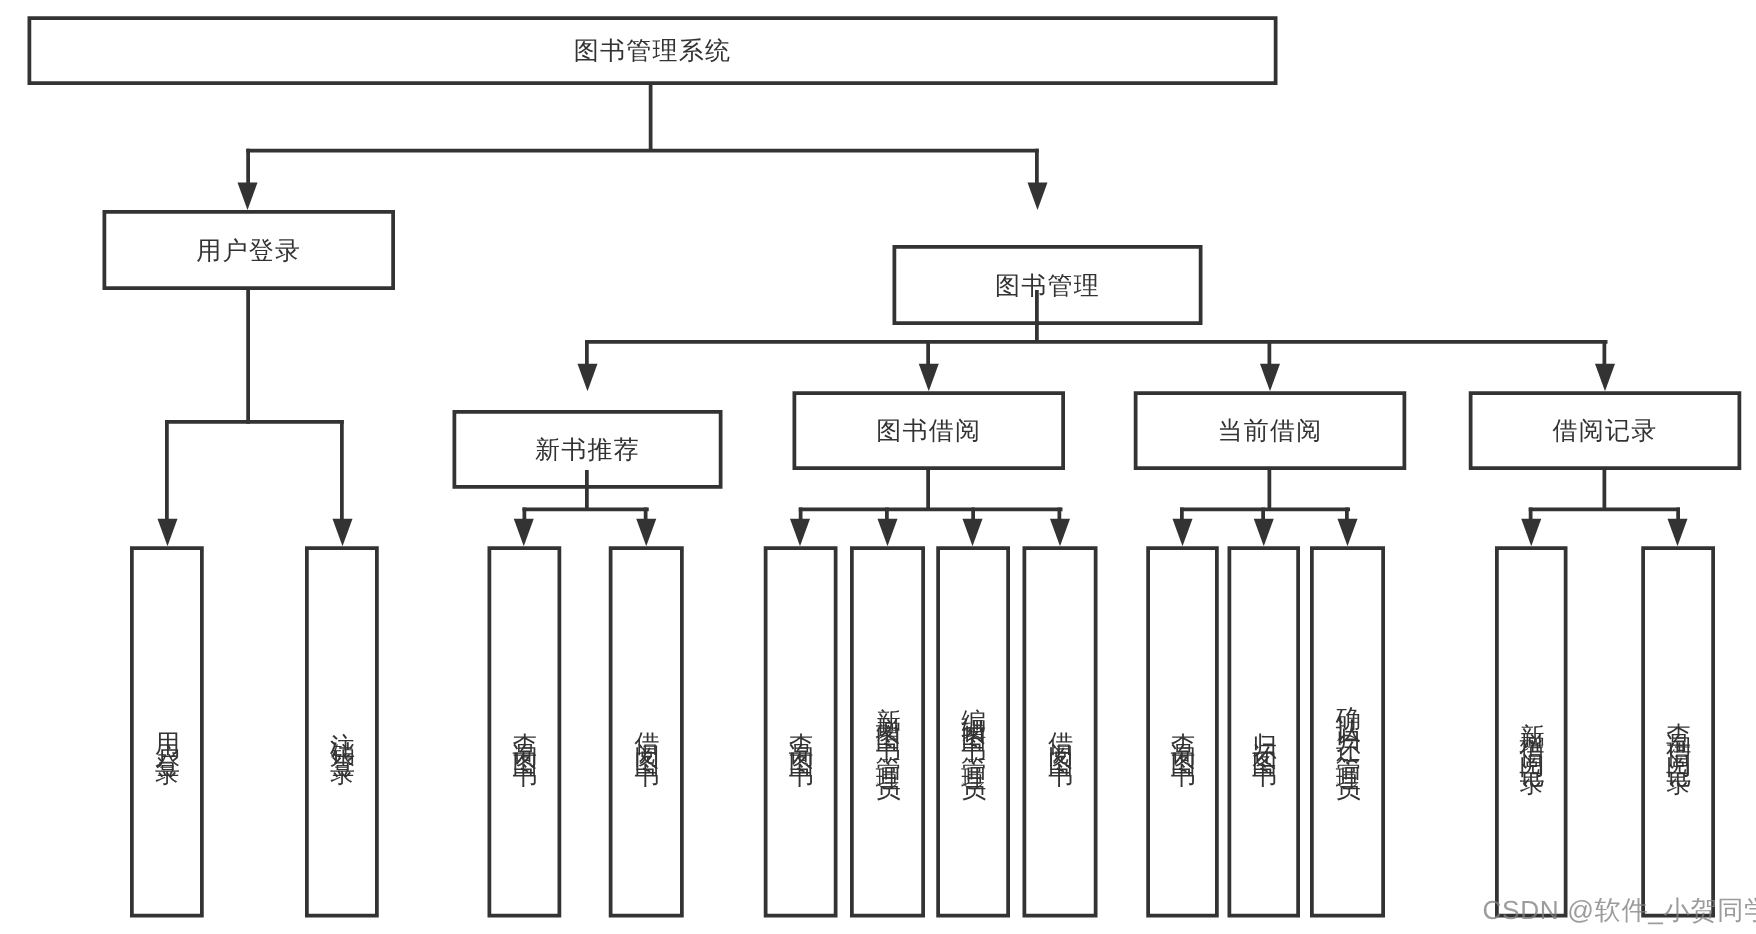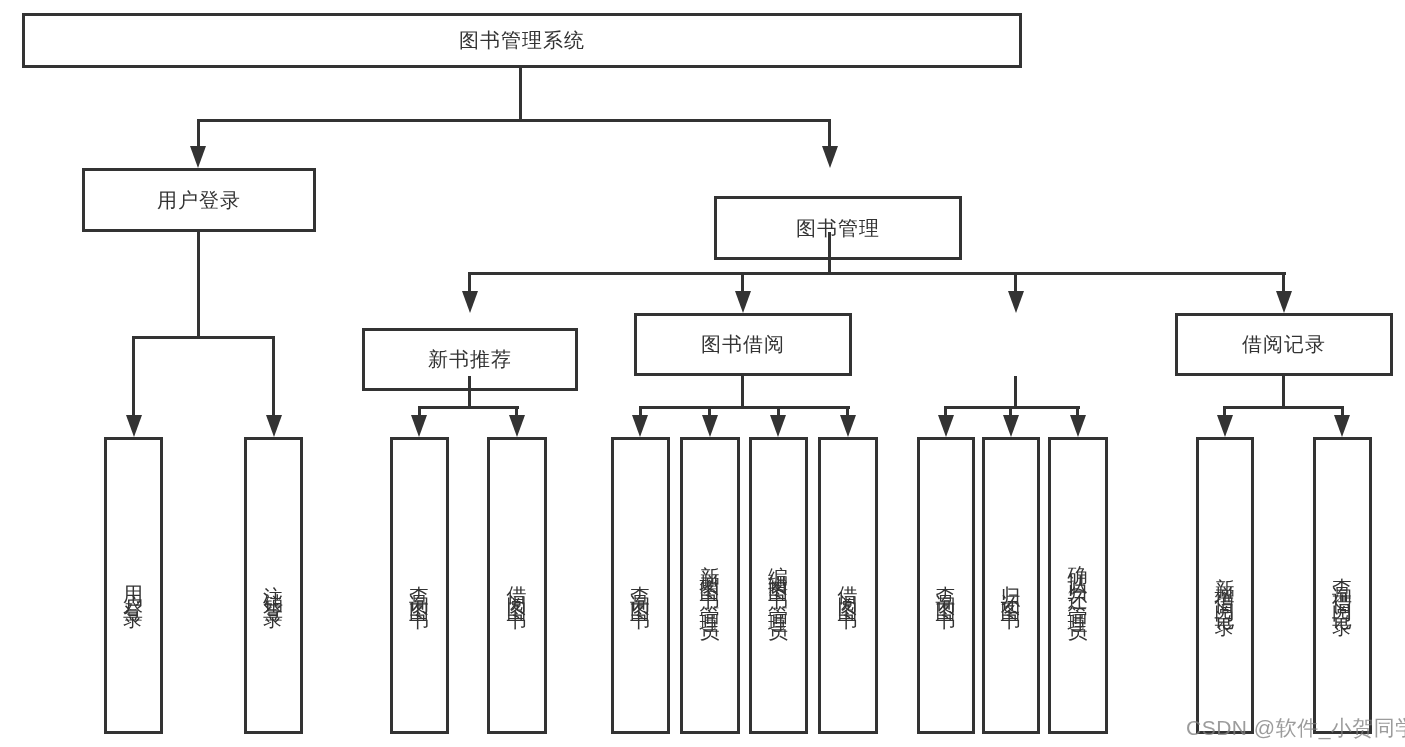--- a/index.html
+++ b/index.html
@@ -76,20 +76,23 @@
   <div class="ahead" style="left:462px;top:291px;"></div>
   <div class="ahead" style="left:735px;top:291px;"></div>
   <div class="ahead" style="left:1008px;top:291px;"></div>
   <div class="ahead" style="left:1276px;top:291px;"></div>
 
   <div class="box h" style="left:362px;top:328px;width:216px;height:63px;">
     <span>新书推荐</span>
   </div>
   <div class="box h" style="left:634px;top:313px;width:218px;height:63px;">
     <span>图书借阅</span>
+  </div>
+  <div class="box h" style="left:907px;top:313px;width:218px;height:63px;">
+    <span>当前借阅</span>
   </div>
   <div class="box h" style="left:1175px;top:313px;width:218px;height:63px;">
     <span>借阅记录</span>
   </div>
 
   <div class="vline" style="left:468px;top:376px;height:32px;"></div>
   <div class="hline" style="left:418px;top:406px;width:101px;"></div>
   <div class="vline" style="left:418px;top:406px;height:11px;"></div>
   <div class="vline" style="left:515px;top:406px;height:11px;"></div>
   <div class="ahead" style="left:411px;top:415px;"></div>

